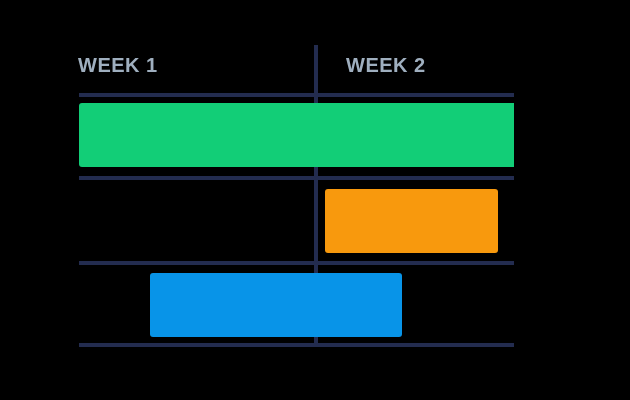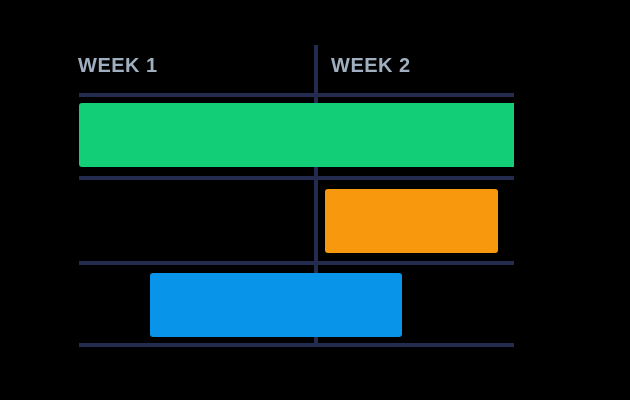--- a/index.html
+++ b/index.html
@@ -20,21 +20,21 @@
     position: absolute;
     top: 55px;
     font-size: 20px;
     font-weight: 700;
     letter-spacing: 0.5px;
     line-height: 1;
     color: var(--label, #9FAFBF);
     white-space: nowrap;
   }
   .week-label.w1 { left: 78px; }
-  .week-label.w2 { left: 331px; }
+  .week-label.w2 { left: 346px; }
   .hline {
     position: absolute;
     left: 79px;
     width: 473px;
     height: 4px;
     background: var(--line, #232C4F);
     z-index: 1;
   }
   .hline.l1 { top: 93px; }
   .hline.l2 { top: 176px; }

